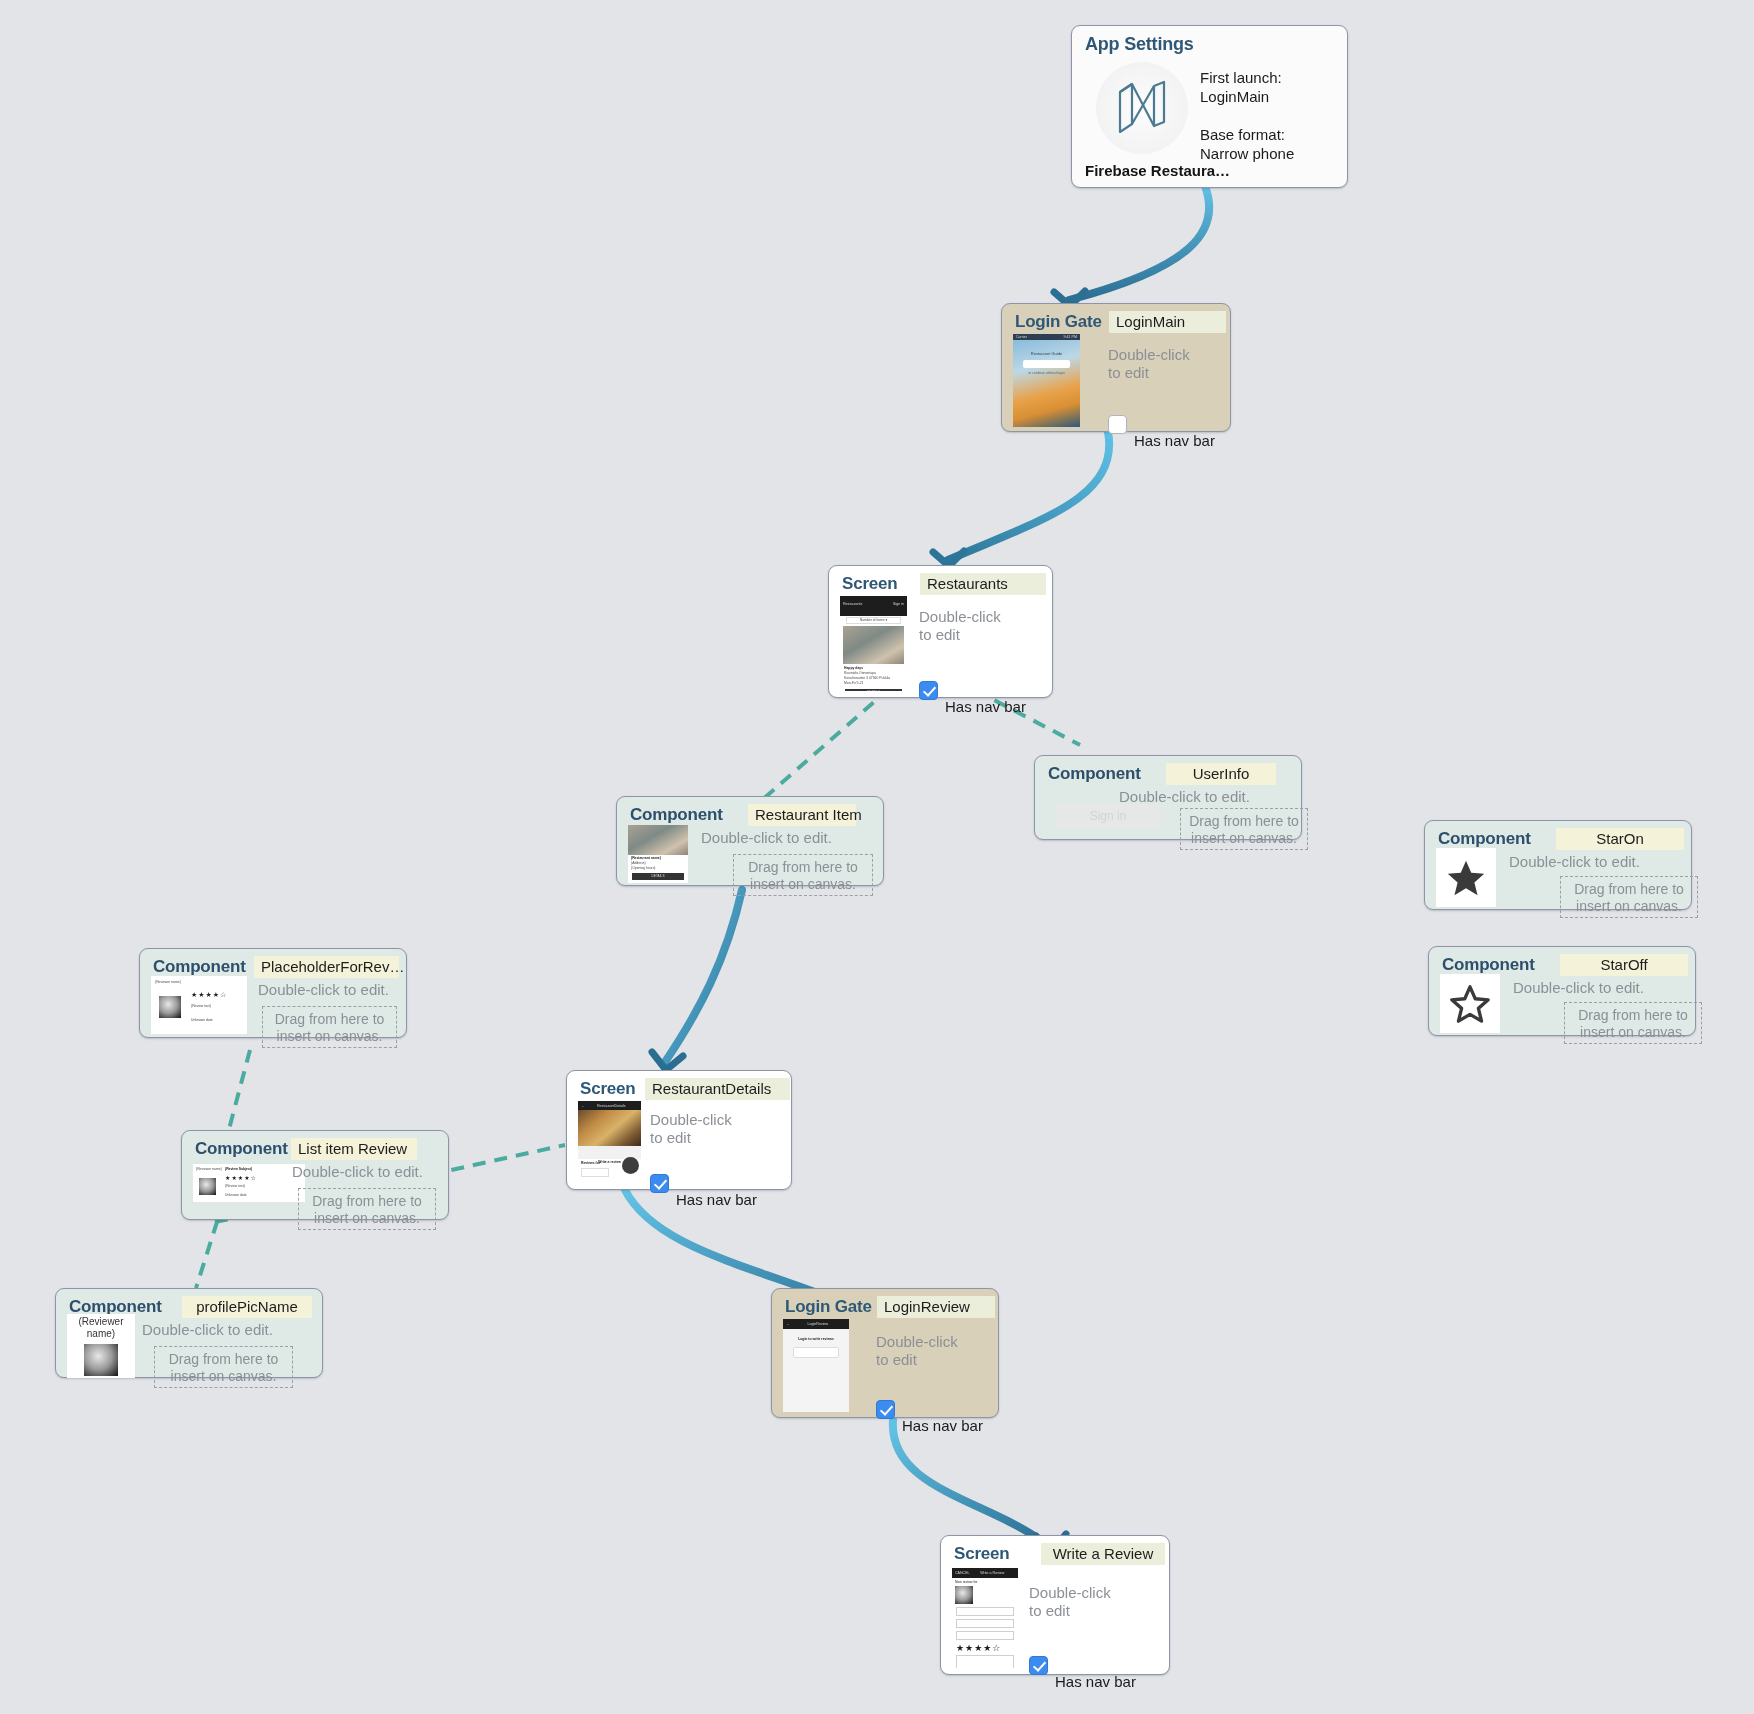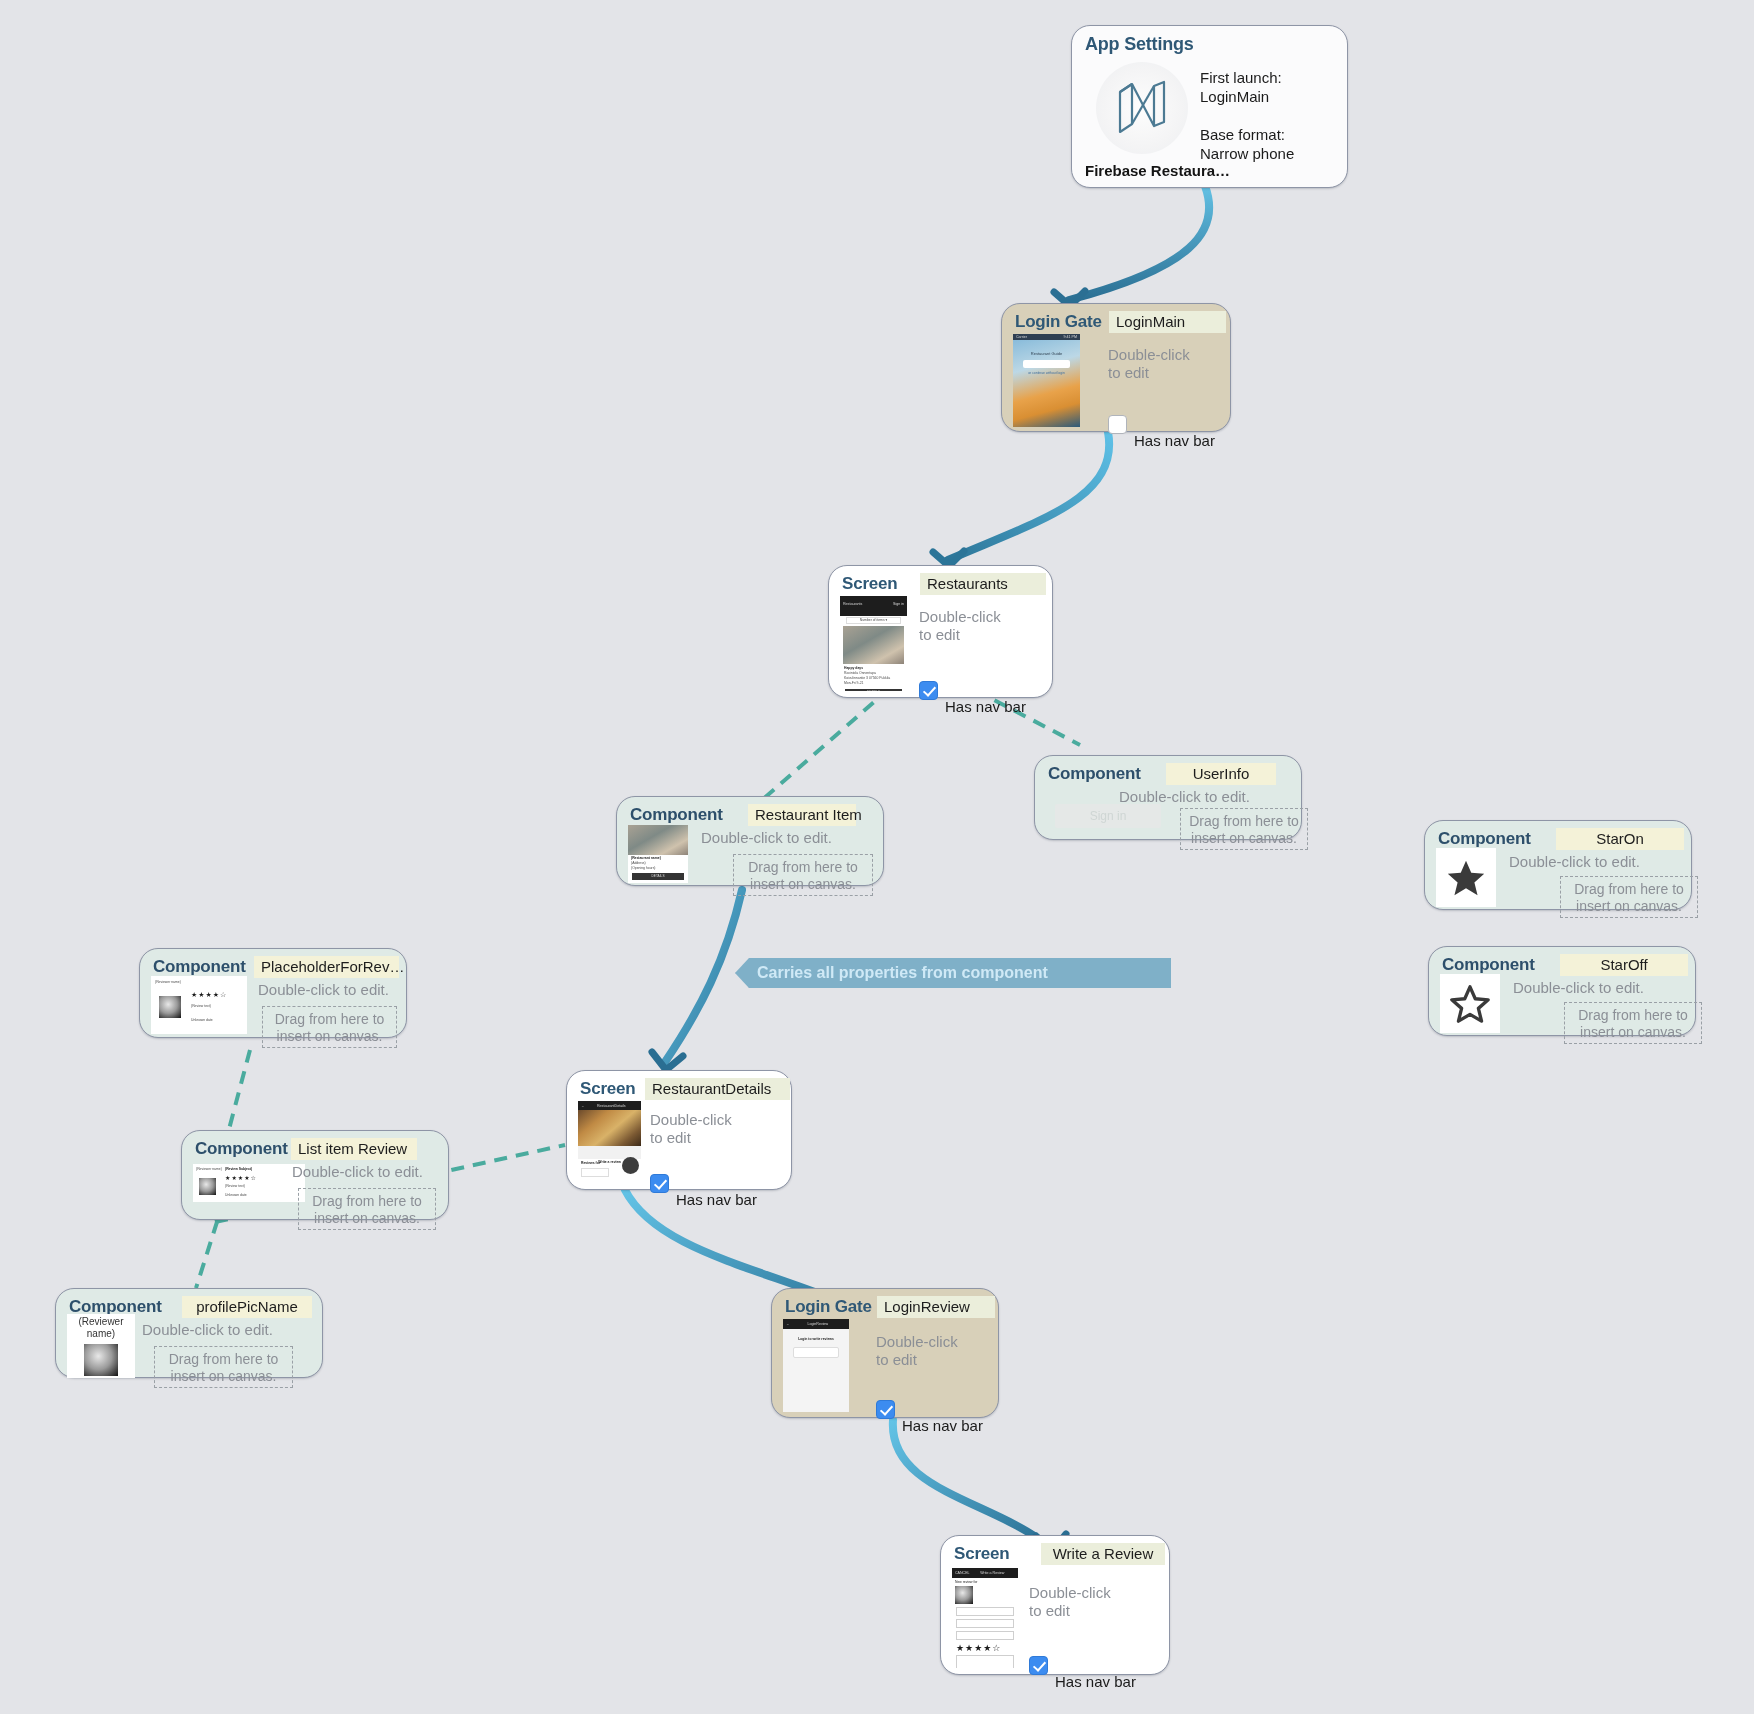--- a/index.html
+++ b/index.html
@@ -10,21 +10,21 @@
     overflow:hidden;
     position:relative;
   }
   #canvas{position:absolute;inset:0;}
   #wires{position:absolute;left:0;top:0;width:1754px;height:1714px;pointer-events:none;}
 
   
   .node{
     position:absolute;
     border:1px solid #8e95a6;
-    border-radius:19px;
+    border-radius:9px;
     box-sizing:border-box;
     box-shadow:0 1px 2px rgba(40,50,70,.22);
   }
   .node.screen{background:#ffffff;}
   .node.gate{background:#d8d0b9;}
   .node.comp{background:#dfeae6;}
   .node.settings{background:#fbfbfc;}
 
   .kind{
     position:absolute;left:13px;top:8px;
@@ -319,21 +319,20 @@
     <div class="thumb" style="left:11px;top:25px;width:68px;height:64px;">
       <div style="position:absolute;left:0;right:0;top:2px;text-align:center;font-size:10px;color:#333;line-height:12px;white-space:pre-line;">(Reviewer
 name)</div>
       <div class="tmoon" style="position:absolute;left:17px;top:30px;width:34px;height:32px;"></div>
     </div>
     <div class="hint" style="left:86px;top:32px;">Double-click to edit.</div>
     <div class="dragbox" style="left:98px;top:57px;width:139px;height:42px;">Drag from here to
 insert on canvas.</div>
   </div>
 
-  <div class="banner" style="left:735px;top:958px;width:400px;">Carries all properties from component</div>
 
   <div class="node screen" style="left:566px;top:1070px;width:226px;height:120px;">
     <div class="kind">Screen</div>
     <div class="namechip" style="left:78px;width:145px;">RestaurantDetails</div>
     <div class="thumb" style="left:11px;top:30px;width:63px;height:82px;">
       <div class="tbar" style="height:9px;">
         <span style="opacity:.8">←</span>
         <span>RestaurantDetails</span>
         <span></span>
       </div>

